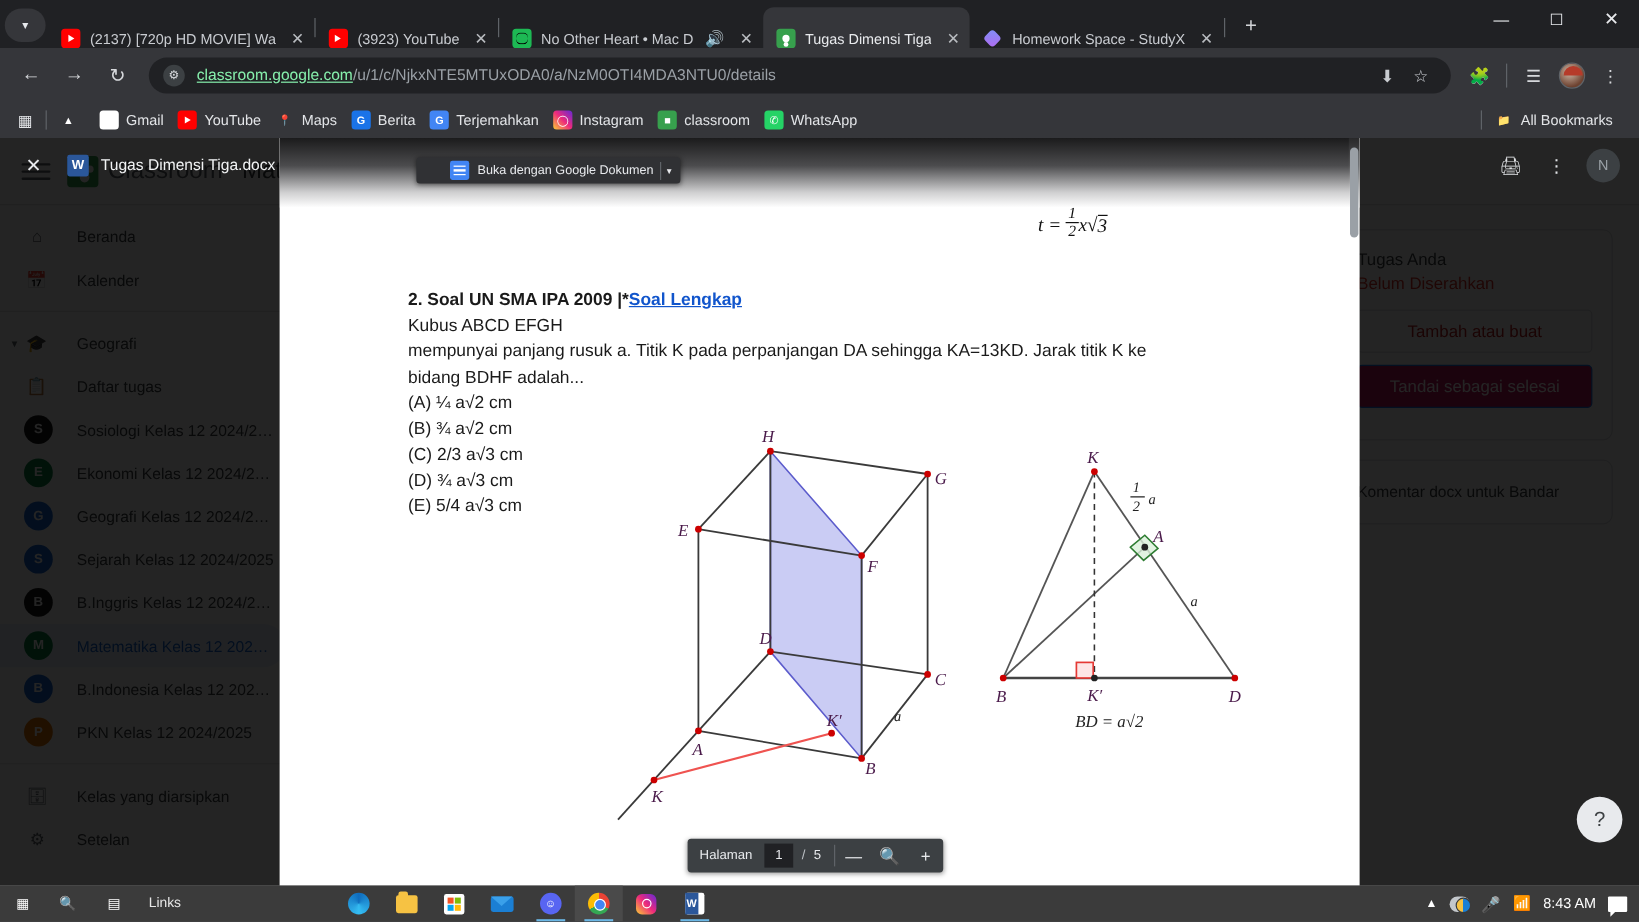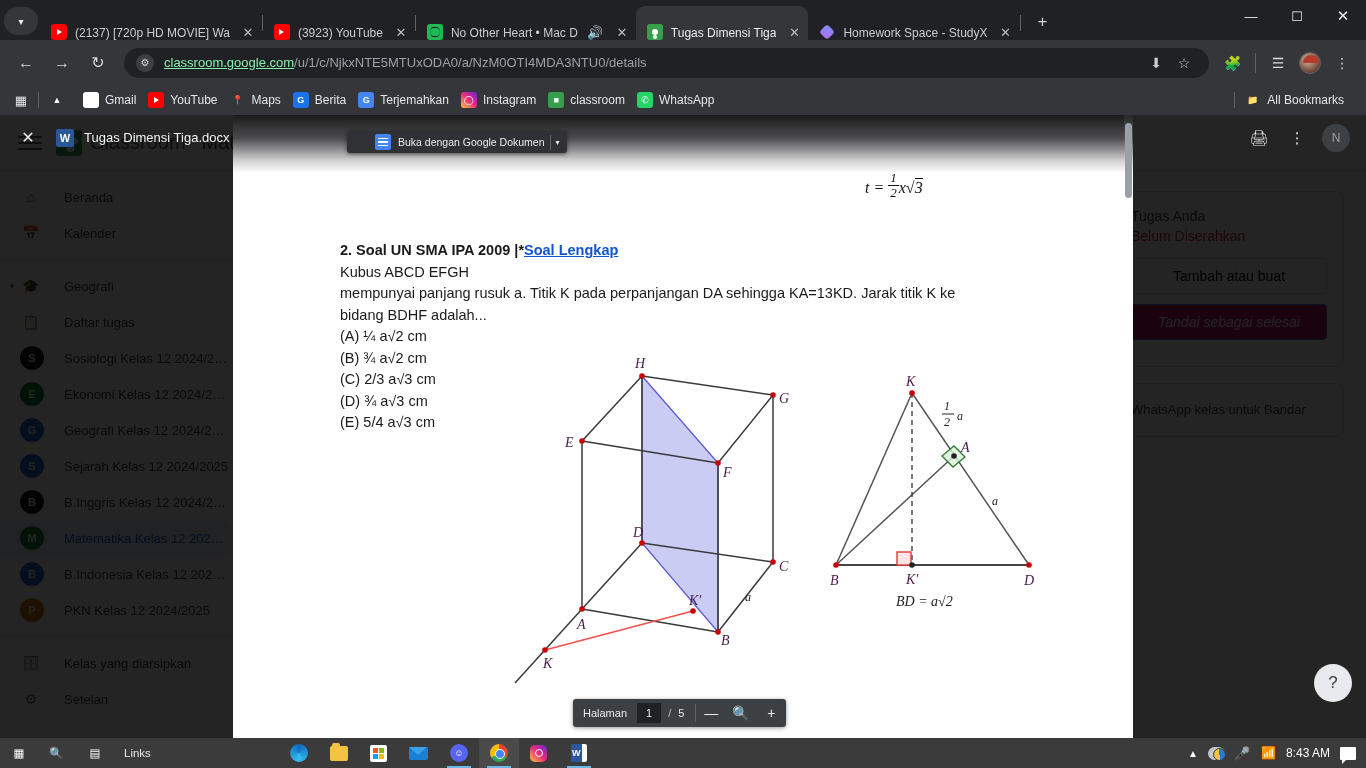--- a/index.html
+++ b/index.html
@@ -127,24 +127,24 @@
   .cls-logo::after { content:""; position:absolute; left:7px; top:8px; width:6px;height:6px;border-radius:50%;background:#fff;
                      box-shadow: 9px 0 0 0 #fff, 4.5px 7px 0 1px #fff; }
   .cls-brand { font-size: 20px; color: #5f6368; margin-right: 6px; }
   .cls-crumb { font-size: 20px; color: #3c4043; margin-left: 10px; }
   .cls-right-panel { position: absolute; right: 22px; top: 76px; width: 230px; }
   .panel-card { border: 1px solid #dadce0; border-radius: 8px; padding: 16px; margin-bottom: 16px; }
   .panel-title { font-size: 14px; color: #3c4043; margin-bottom: 4px; }
   .panel-status { font-size: 14px; color: #d93025; margin-bottom: 14px; }
   .panel-btn {
     display: block; width: 100%; text-align: center; font-size: 14px;
-    border: 1px solid #dadce0; border-radius: 4px; padding: 9px 0; color: #000000;
+    border: 1px solid #dadce0; border-radius: 4px; padding: 9px 0; color: #b91c1c;
     margin-bottom: 10px; background: #fff;
   }
-  .panel-btn.primary { background: #be185d; color: #fff; border-color: #1a73e8; font-style: italic; }
+  .panel-btn.primary { background: #be185d; color: #fff; border-color: #1a73e8; }
   .panel-note { font-size: 13px; color: #3c4043; line-height: 1.5; }
   .cls-sidebar { position: absolute; left: 0; top: 56px; width: 250px; bottom: 0; padding-top: 8px; }
   .side-item { display: flex; align-items: center; height: 36px; padding-left: 20px;
                color: #3c4043; font-size: 13px; border-radius: 0 18px 18px 0; margin-right: 12px; }
   .side-item.selected { background: #e8f0fe; color: #1967d2; }
   .side-ico { width: 22px; height: 22px; margin-right: 22px; display: flex; align-items: center;
               justify-content: center; font-size: 14px; color: #5f6368; }
   .side-ava { width: 24px; height: 24px; border-radius: 50%; margin-right: 20px; color: #fff;
               display: flex; align-items: center; justify-content: center; font-size: 11px; font-weight: bold; }
   .side-divider { height: 1px; background: #e0e0e0; margin: 8px 0; }
@@ -447,21 +447,21 @@
     </div>
 
     <div class="cls-right-panel">
       <div class="panel-card">
         <div class="panel-title">Tugas Anda</div>
         <div class="panel-status">Belum Diserahkan</div>
         <button class="panel-btn">Tambah atau buat</button>
         <button class="panel-btn primary">Tandai sebagai selesai</button>
       </div>
       <div class="panel-card">
-        <div class="panel-note">WhatsApp kelas untuk Bandar</div>
+        <div class="panel-note">Komentar docx untuk Bandar</div>
       </div>
     </div>
   </div>
 
   <div class="scrim"></div>
 
   <div class="preview">
     <div class="pv-top">
       <div class="pv-close">✕</div>
       <div class="pv-doc-ico">W</div>

